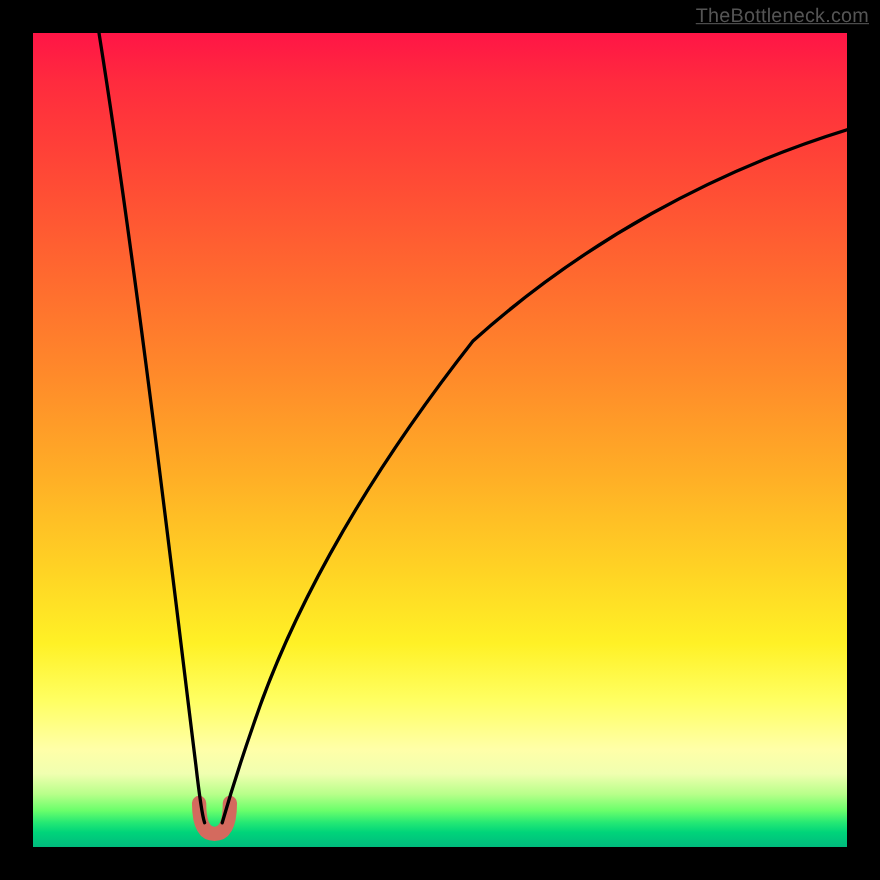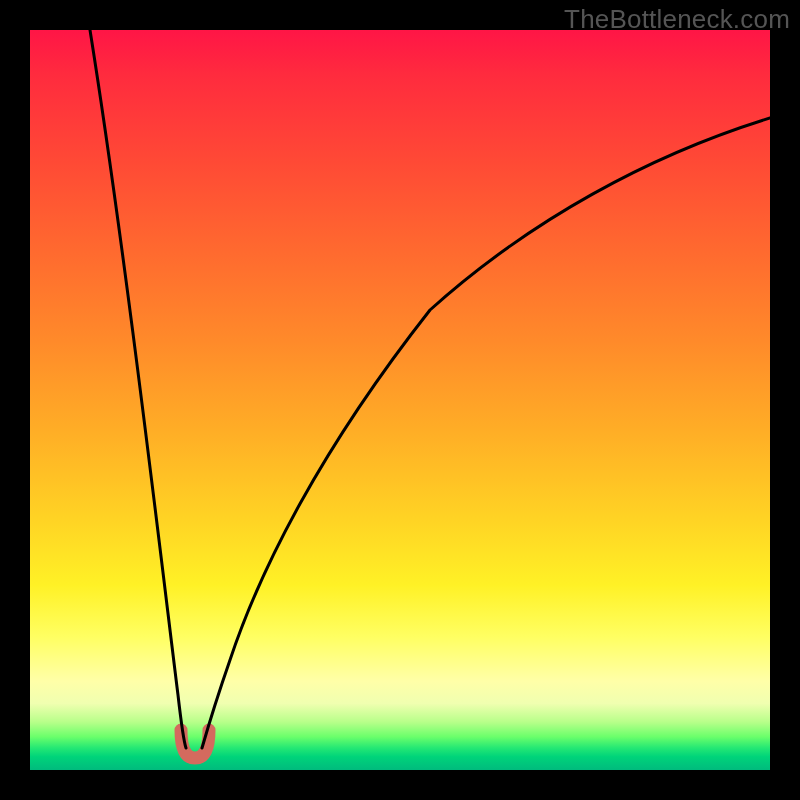--- a/index.html
+++ b/index.html
@@ -57,23 +57,24 @@
     left: 0;
     top: 0;
     width: 740px;
     height: 740px;
   }
   .watermark {
     position: absolute;
     top: 4px;
     right: 10px;
     color: #555;
-    font-size: 26px;
+    font-size: 18px;
     font-weight: 400;
     letter-spacing: 0.2px;
+    text-decoration: underline;
   }
 </style>
 </head>
 <body>
 
 <div class="frame">
 
   <div class="plot-area">
     <div class="gradient"></div>
 

